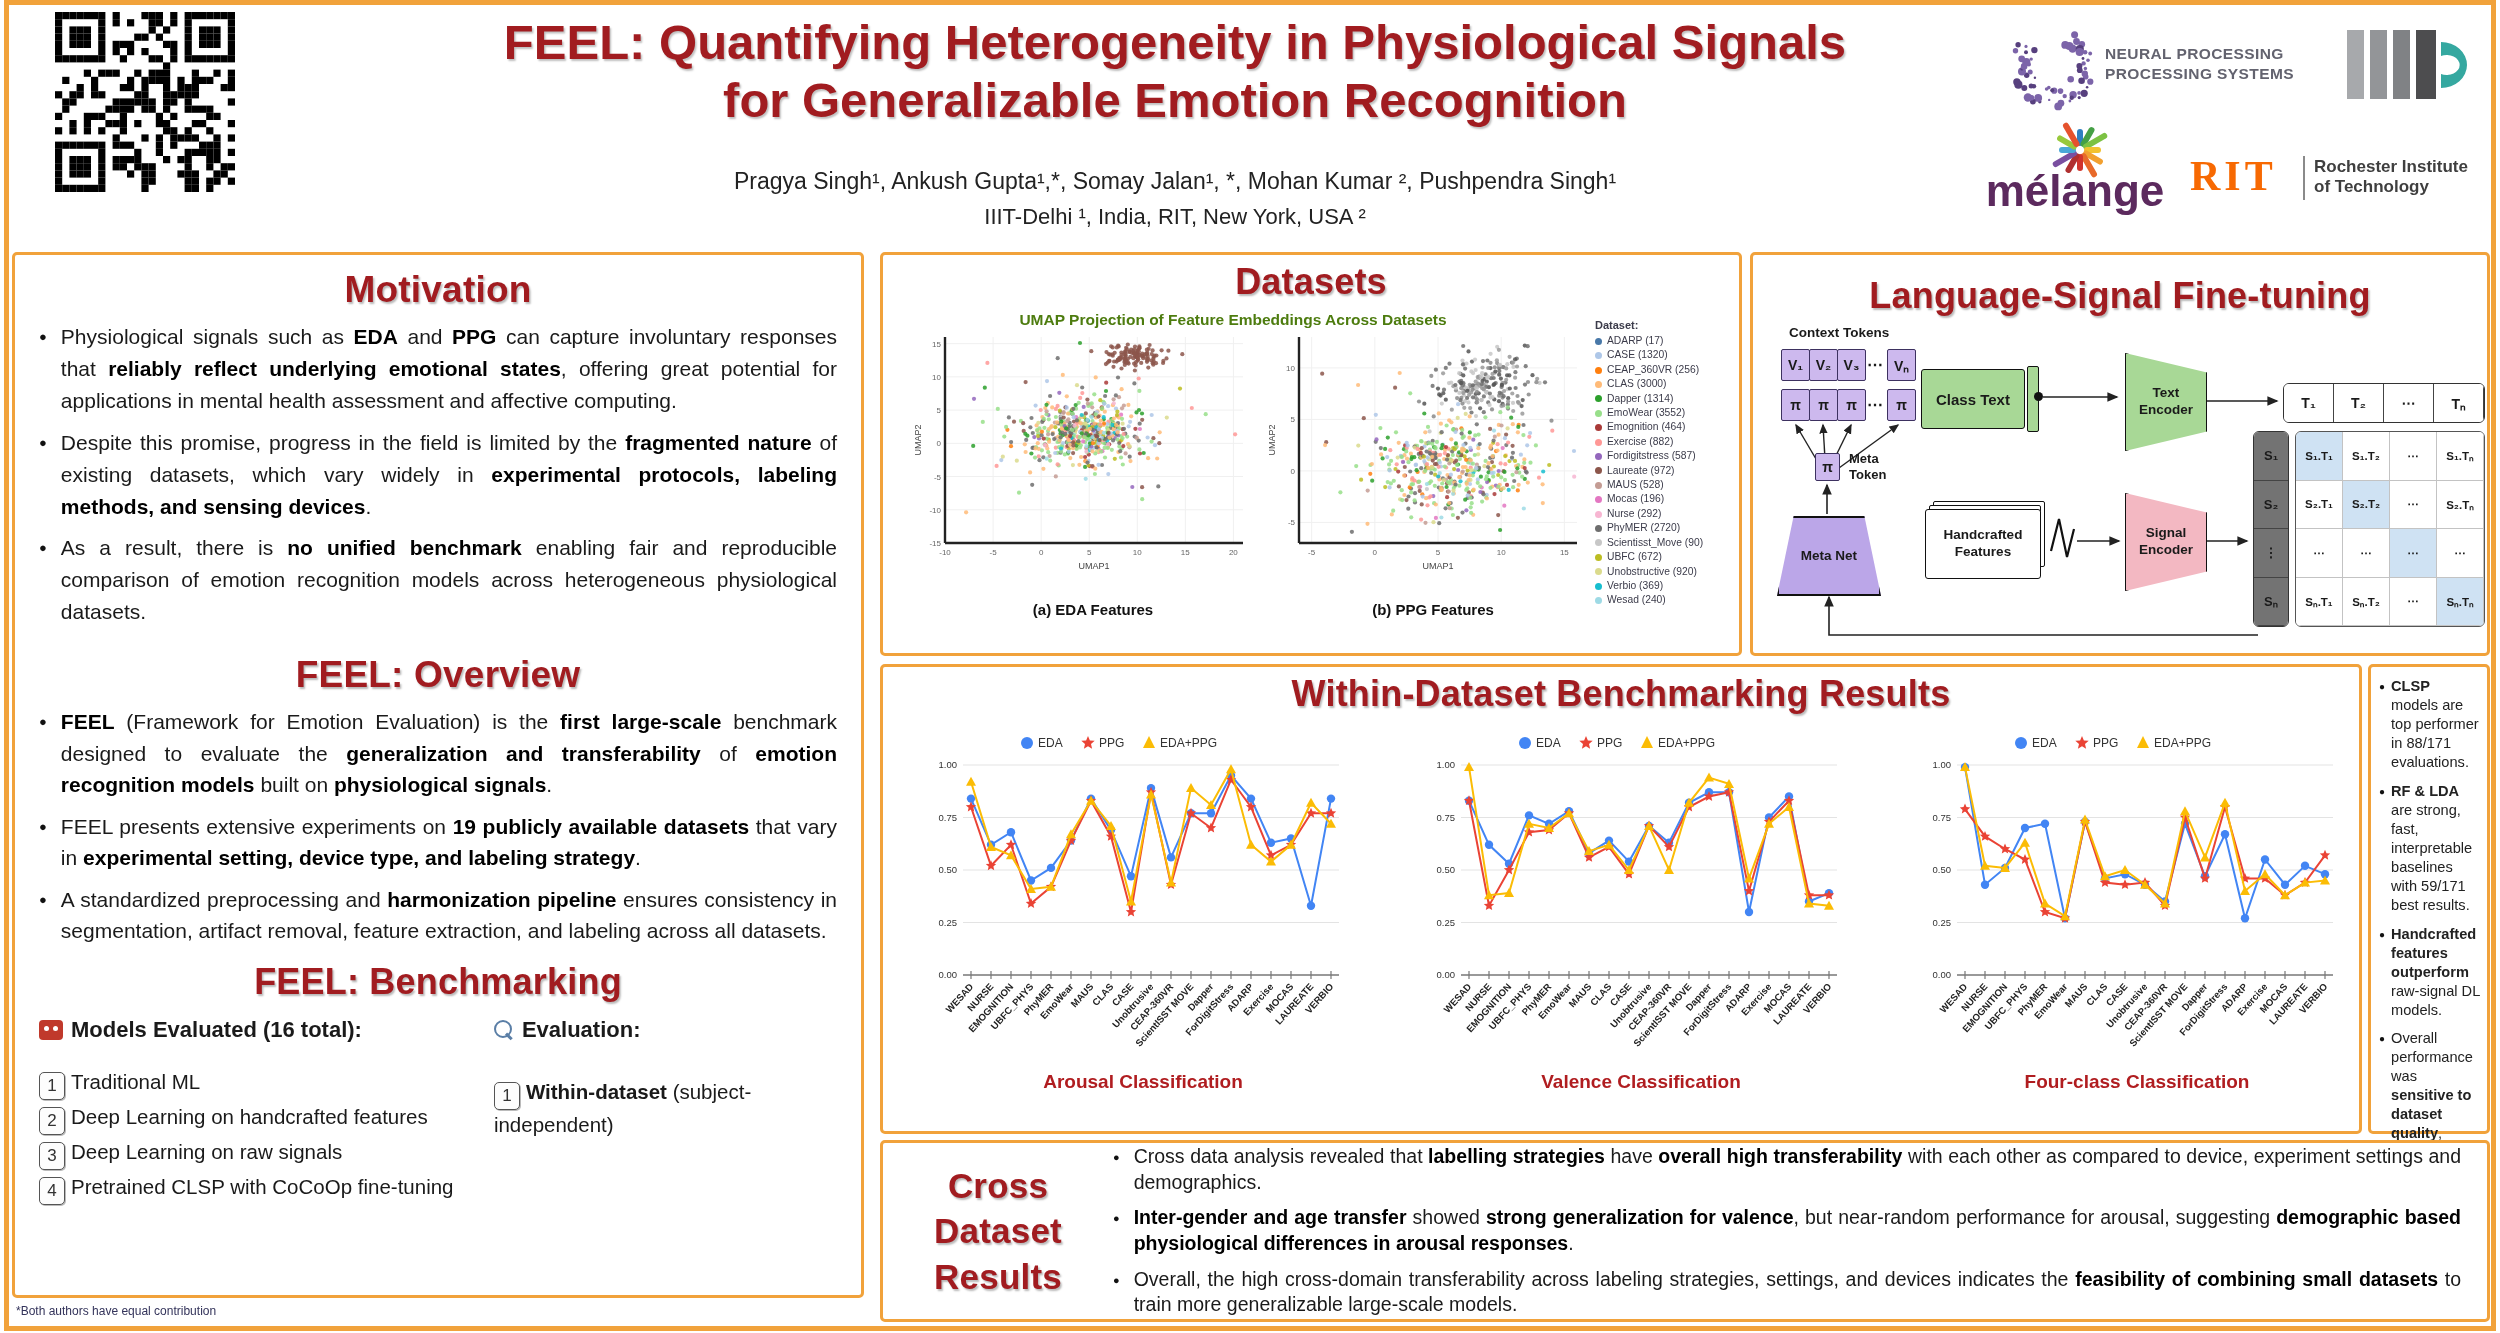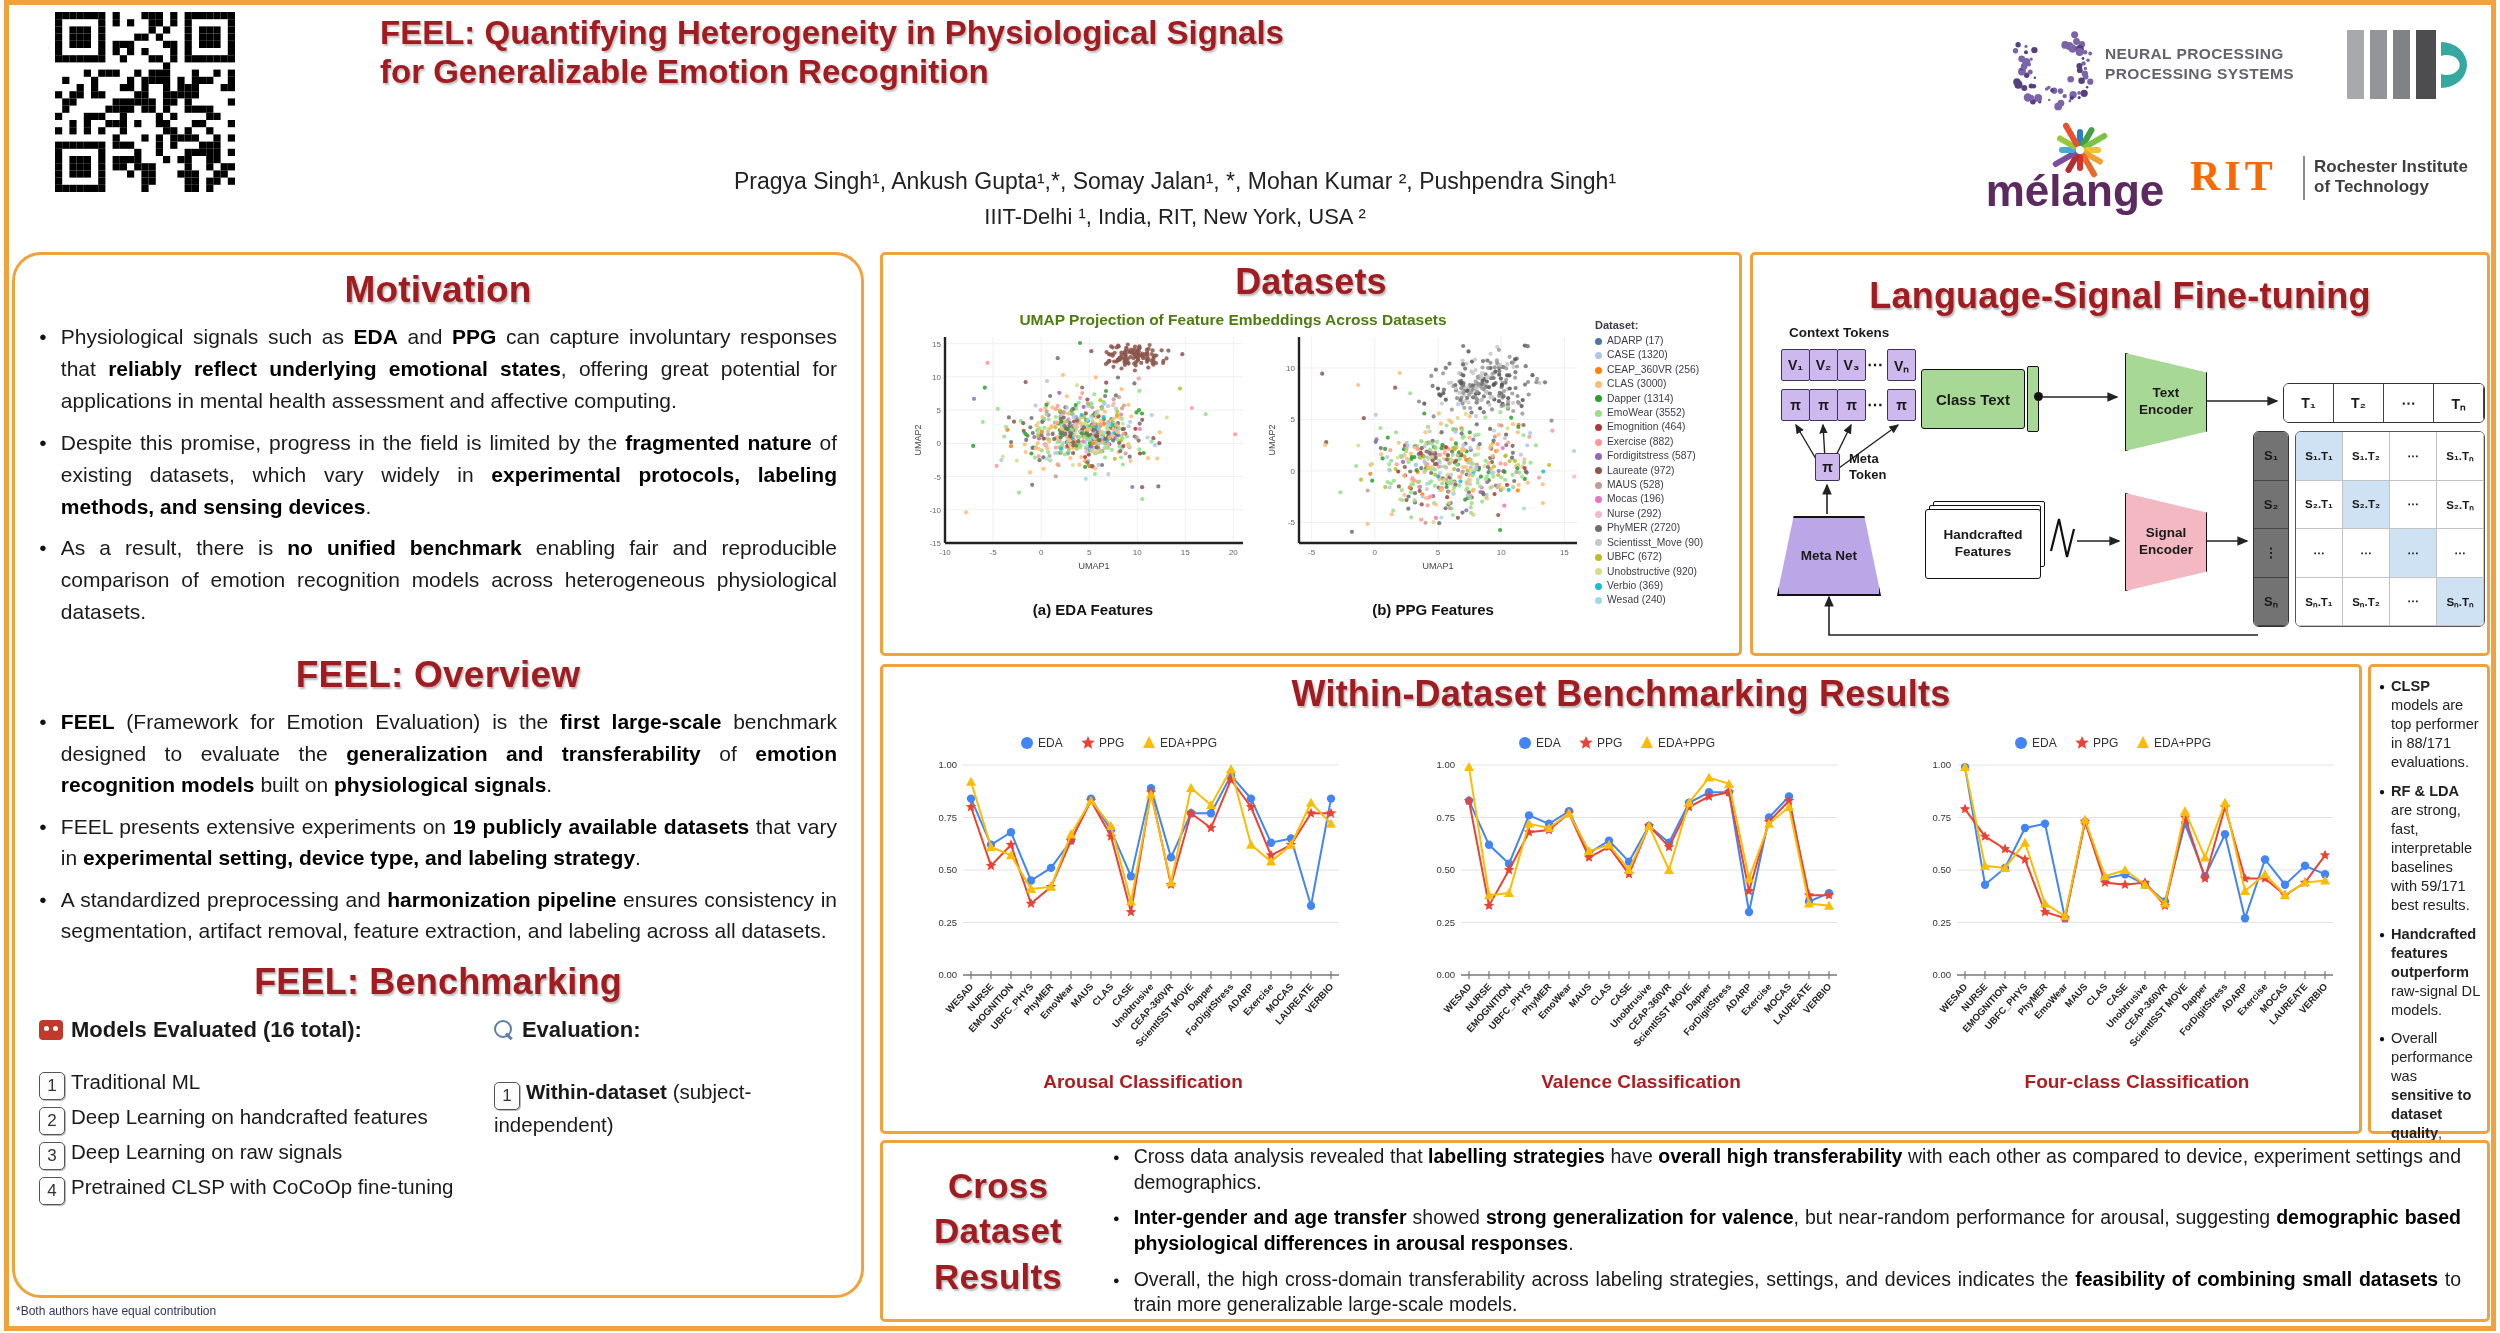--- a/index.html
+++ b/index.html
@@ -10,21 +10,21 @@
   .panel{position:absolute;border:3px solid #F1A23B;border-radius:5px;background:#fff;}
   .sec-title{color:#A11C20;font-weight:bold;text-align:center;
              text-shadow:1.5px 1.5px 2px rgba(0,0,0,.28);letter-spacing:.2px;}
   .bullet{display:flex;gap:14px;margin:10px 0;}
   .bdot{flex:0 0 auto;font-size:13px;line-height:2.4;color:#111;}
   .btxt{flex:1;text-align:justify;}
   .btxt b{color:#000;}
   .keycap{display:inline-block;min-width:20px;height:26px;border:1.6px solid #555;border-radius:5px;
           text-align:center;font-size:17px;line-height:25px;margin-right:6px;color:#333;background:#fdfdfd;
           box-shadow:1px 1px 0 #bbb;padding:0 2px;vertical-align:-2px;}
-  .hdr-title{font-size:33px;line-height:1.18;font-weight:bold;color:#A11C20;text-align:left;
+  .hdr-title{font-size:49px;line-height:1.18;font-weight:bold;color:#A11C20;text-align:center;
              text-shadow:1.5px 1.5px 2px rgba(0,0,0,.25);}
   .authors{font-size:23px;color:#222;text-align:center;}
   .ft-box{position:absolute;border:1.6px solid #111;display:flex;align-items:center;justify-content:center;
           text-align:center;font-weight:bold;background:#fff;border-radius:3px;}
   .tok{background:#CDB9EE;border:1.6px solid #3d3160;font-size:14px;border-radius:2px;}
   .trap{position:absolute;display:flex;align-items:center;justify-content:center;text-align:center;
         font-weight:bold;font-size:13.5px;line-height:1.25;}
   .mcell{display:flex;align-items:center;justify-content:center;font-size:11.5px;font-weight:bold;
          border-right:1px solid #c3c3c3;border-bottom:1px solid #c3c3c3;background:#fff;}
   .mcell.hl{background:#CFE2F3;}
@@ -452,21 +452,21 @@
 
   <div class="abs" style="left:2190px;top:152px;width:300px;height:70px;">
     <span class="abs" style="left:0;top:0;font-family:'Liberation Serif',serif;font-size:42px;font-weight:bold;color:#F76902;letter-spacing:4px;">RIT</span>
     <span class="abs" style="left:113px;top:4px;width:2px;height:44px;background:#8a8a8a;"></span>
     <div class="abs" style="left:124px;top:5px;font-size:17px;font-weight:bold;color:#3F3F3F;line-height:1.2;">
       <div>Rochester Institute</div>
       <div>of Technology</div>
     </div>
   </div>
 
-  <div class="panel" style="left:12px;top:252px;width:852px;height:1046px;padding:0 24px;box-sizing:border-box;border-radius:29px;">
+  <div class="panel" style="left:12px;top:252px;width:852px;height:1046px;padding:0 24px;box-sizing:border-box;">
     <div class="sec-title" style="font-size:37px;margin-top:14px;">Motivation</div>
     <div id="motivation-bullets" style="font-size:21px;line-height:1.52;margin-top:8px;">
         <div class="bullet">
           <span class="bdot">●</span>
           <div class="btxt"><span>Physiological signals such as </span><b>EDA</b><span> and </span><b>PPG</b><span> can capture involuntary responses that </span><b>reliably reflect underlying emotional states</b><span>, offering great potential for applications in mental health assessment and affective computing.</span></div>
         </div>
         <div class="bullet">
           <span class="bdot">●</span>
           <div class="btxt"><span>Despite this promise, progress in the field is limited by the </span><b>fragmented nature</b><span> of existing datasets, which vary widely in </span><b>experimental protocols, labeling methods, and sensing devices</b><span>.</span></div>
         </div>

